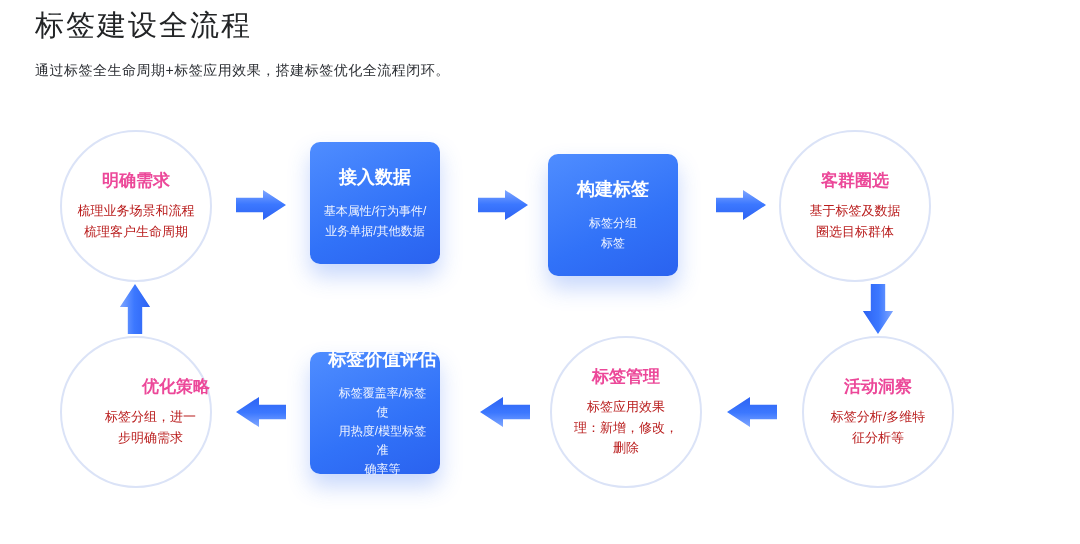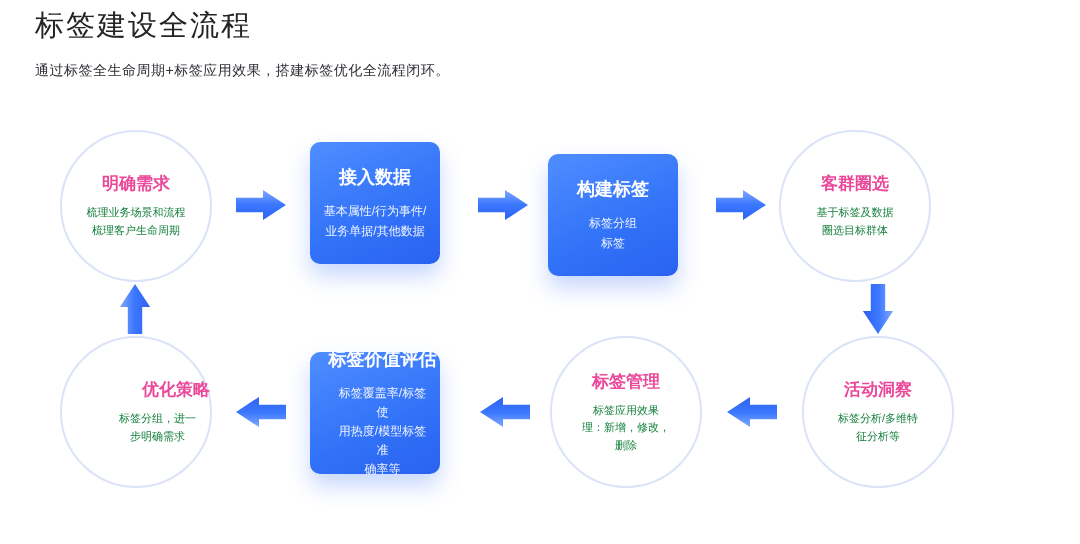--- a/index.html
+++ b/index.html
@@ -47,23 +47,23 @@
     background: #ffffff;
     border: 2px solid #dbe3f7;
   }
   .node.circle .node-title {
     font-size: 17px;
     font-weight: 700;
     color: #ec4899;
     margin-bottom: 9px;
   }
   .node.circle .node-desc {
-    font-size: 11px;
+    font-size: 13px;
     line-height: 1.6;
-    color: #15803d;
+    color: #b91c1c;
     padding: 0 14px;
   }
   .node.box {
     width: 130px;
     height: 122px;
     border-radius: 10px;
     background: linear-gradient(155deg, #4f8dff 0%, #3172f8 60%, #2a62ef 100%);
     box-shadow: 0 12px 22px rgba(54,110,244,0.28);
   }
   .node.box .node-title {

